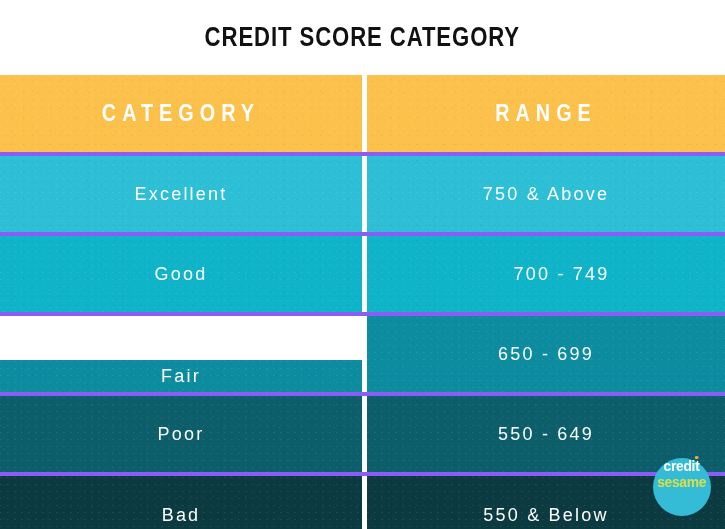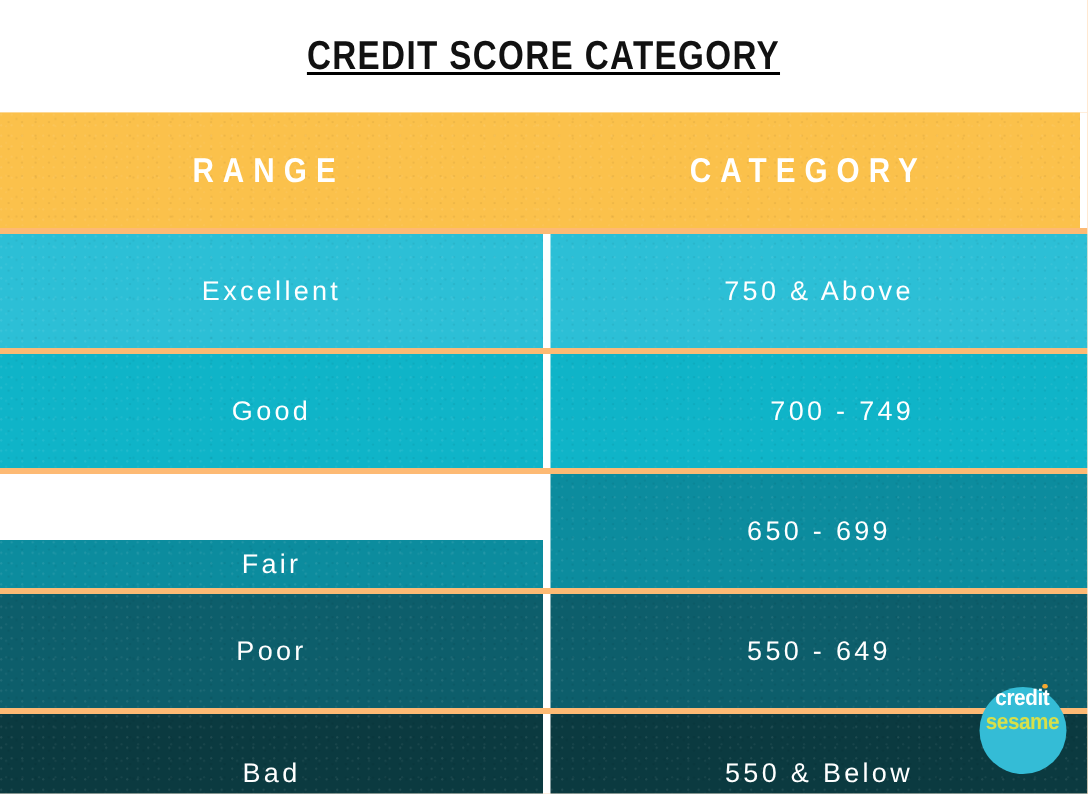--- a/index.html
+++ b/index.html
@@ -160,34 +160,34 @@
     font-weight: bold;
     color: #D7E04A;
     letter-spacing: -0.3px;
     margin-top: 1px;
     transform: scaleX(0.92);
   }
 </style>
 </head>
 <body>
 
-<div class="infographic" style="background: #fdba74; text-decoration: underline;">
+<div class="infographic" style="background: #8b5cf6;">
 
   <div class="title-wrap">
     <div class="title">CREDIT SCORE CATEGORY</div>
   </div>
 
   <div class="table">
 
     <div class="row header-row">
+      <div class="cell col-category" style="background: rgb(251, 193, 75);">
+        <span class="cell-text">CATEGORY</span>
+      </div>
       <div class="cell col-range" style="background: rgb(251, 193, 75);">
         <span class="cell-text">RANGE</span>
-      </div>
-      <div class="cell col-category" style="background: rgb(251, 193, 75);">
-        <span class="cell-text">CATEGORY</span>
       </div>
     </div>
 
     <div class="row">
       <div class="cell col-category" style="background: rgb(44, 191, 214);">
         <span class="cell-text">Excellent</span>
       </div>
       <div class="cell col-range" style="background: rgb(44, 191, 214);">
         <span class="cell-text">750 &amp; Above</span>
       </div>

